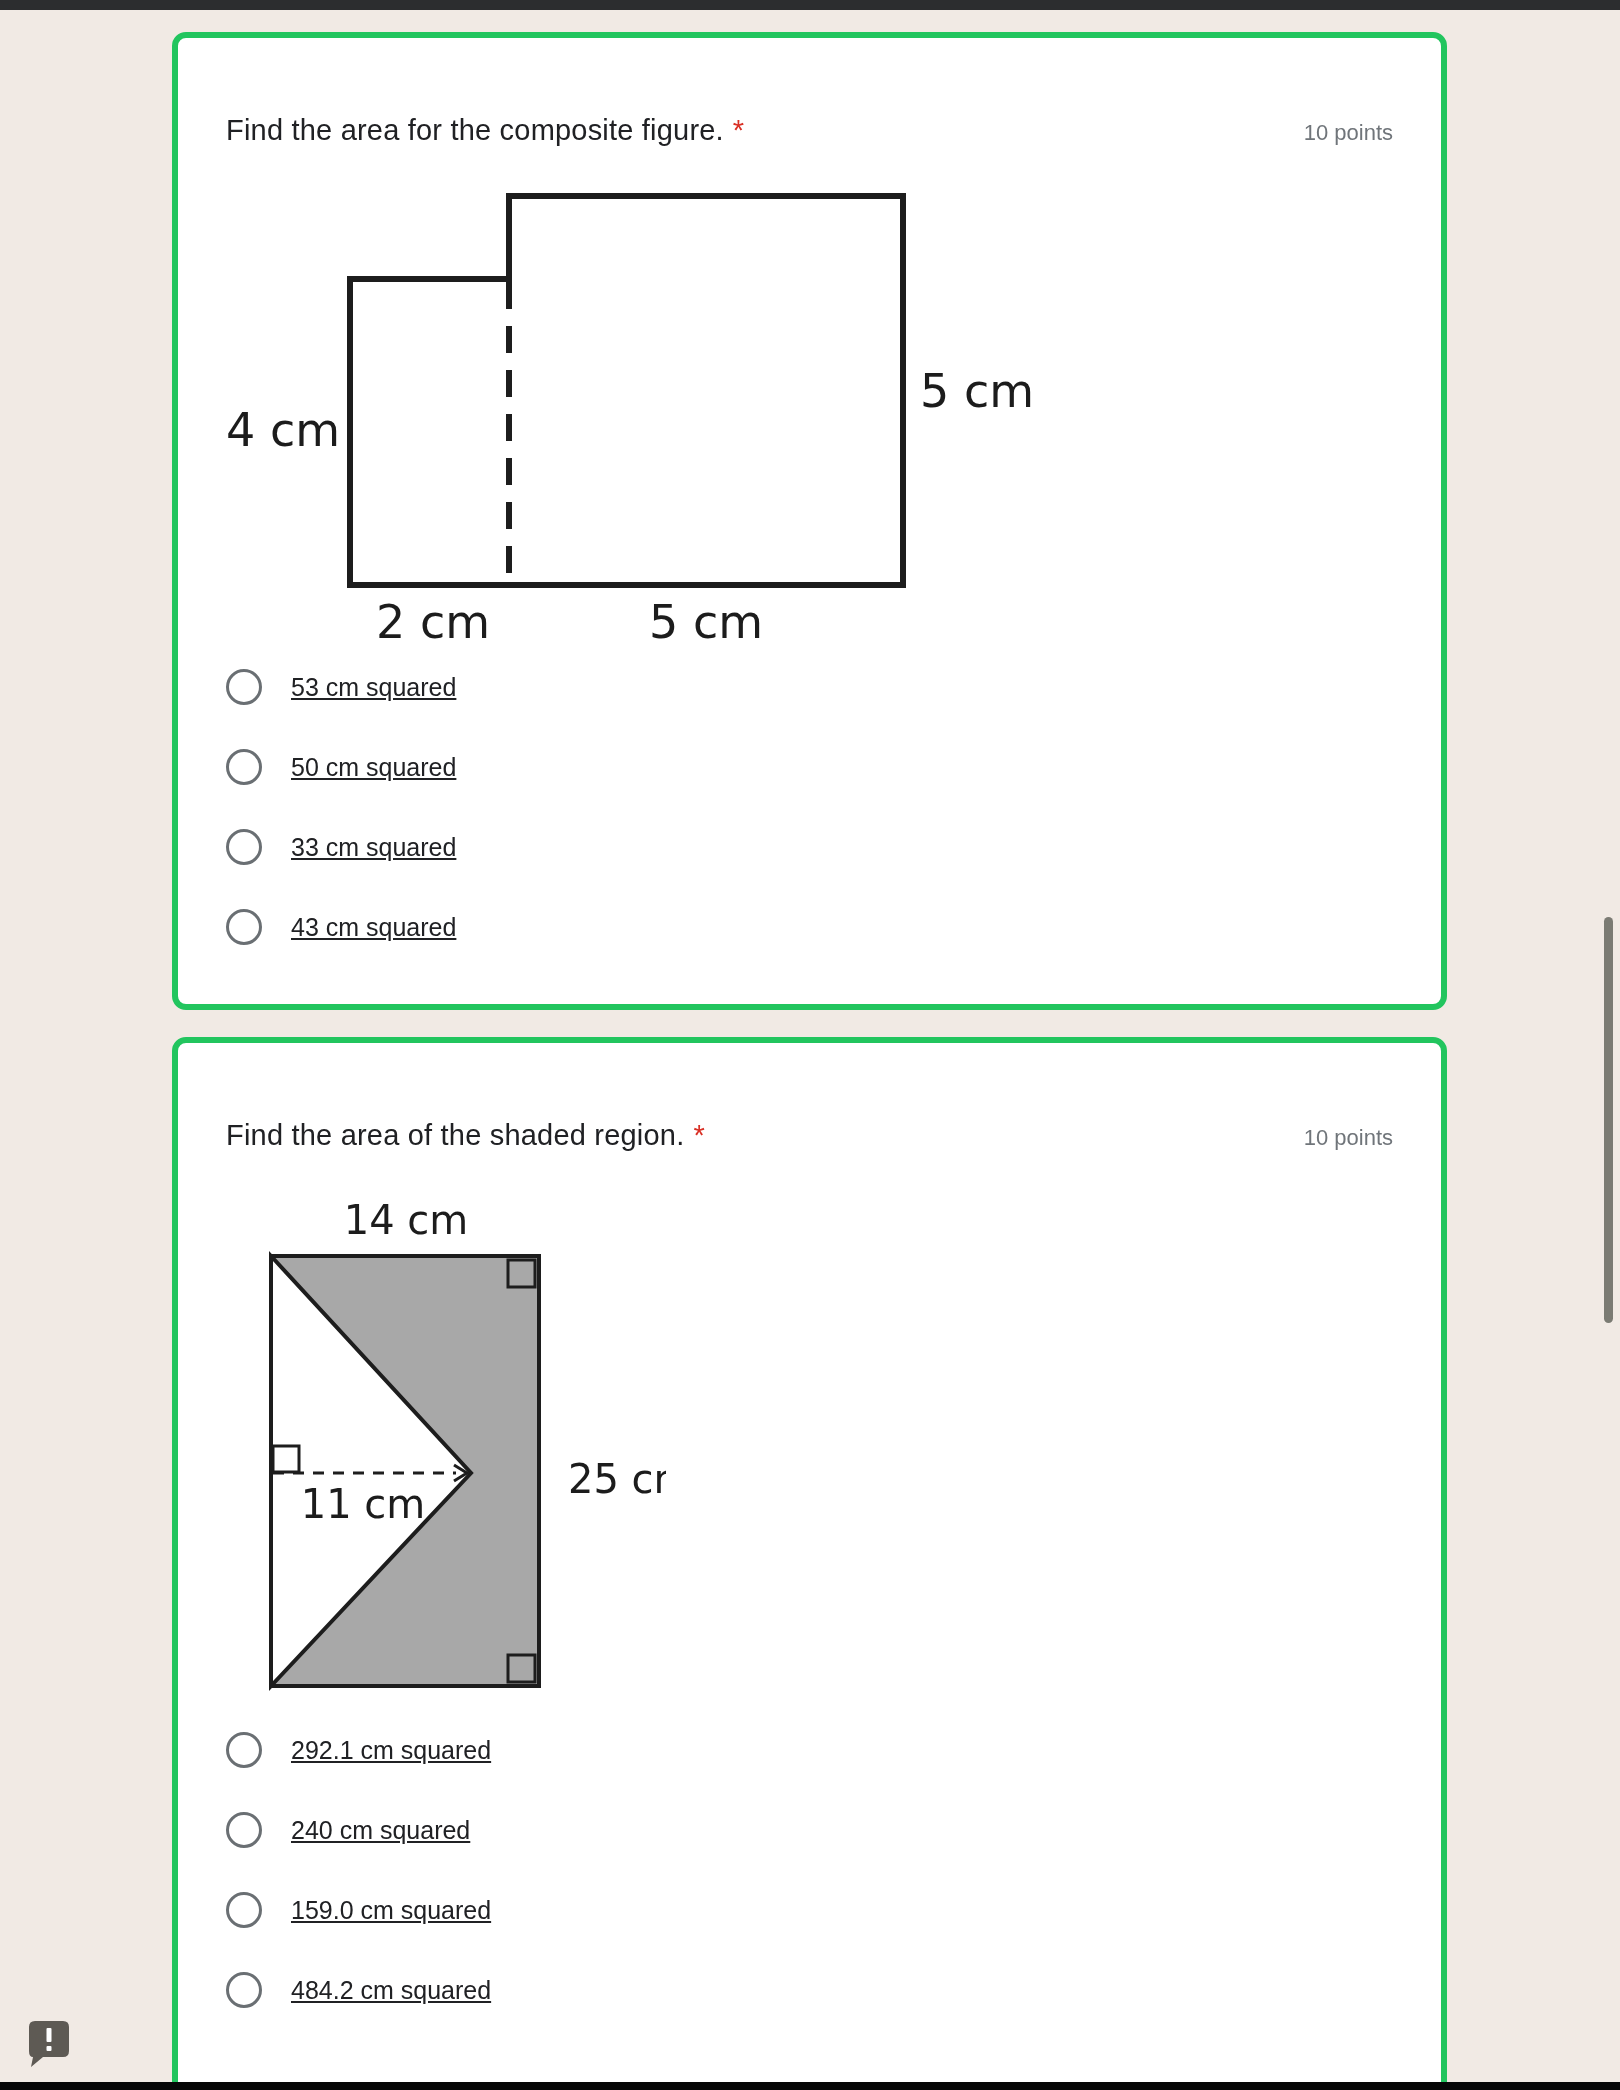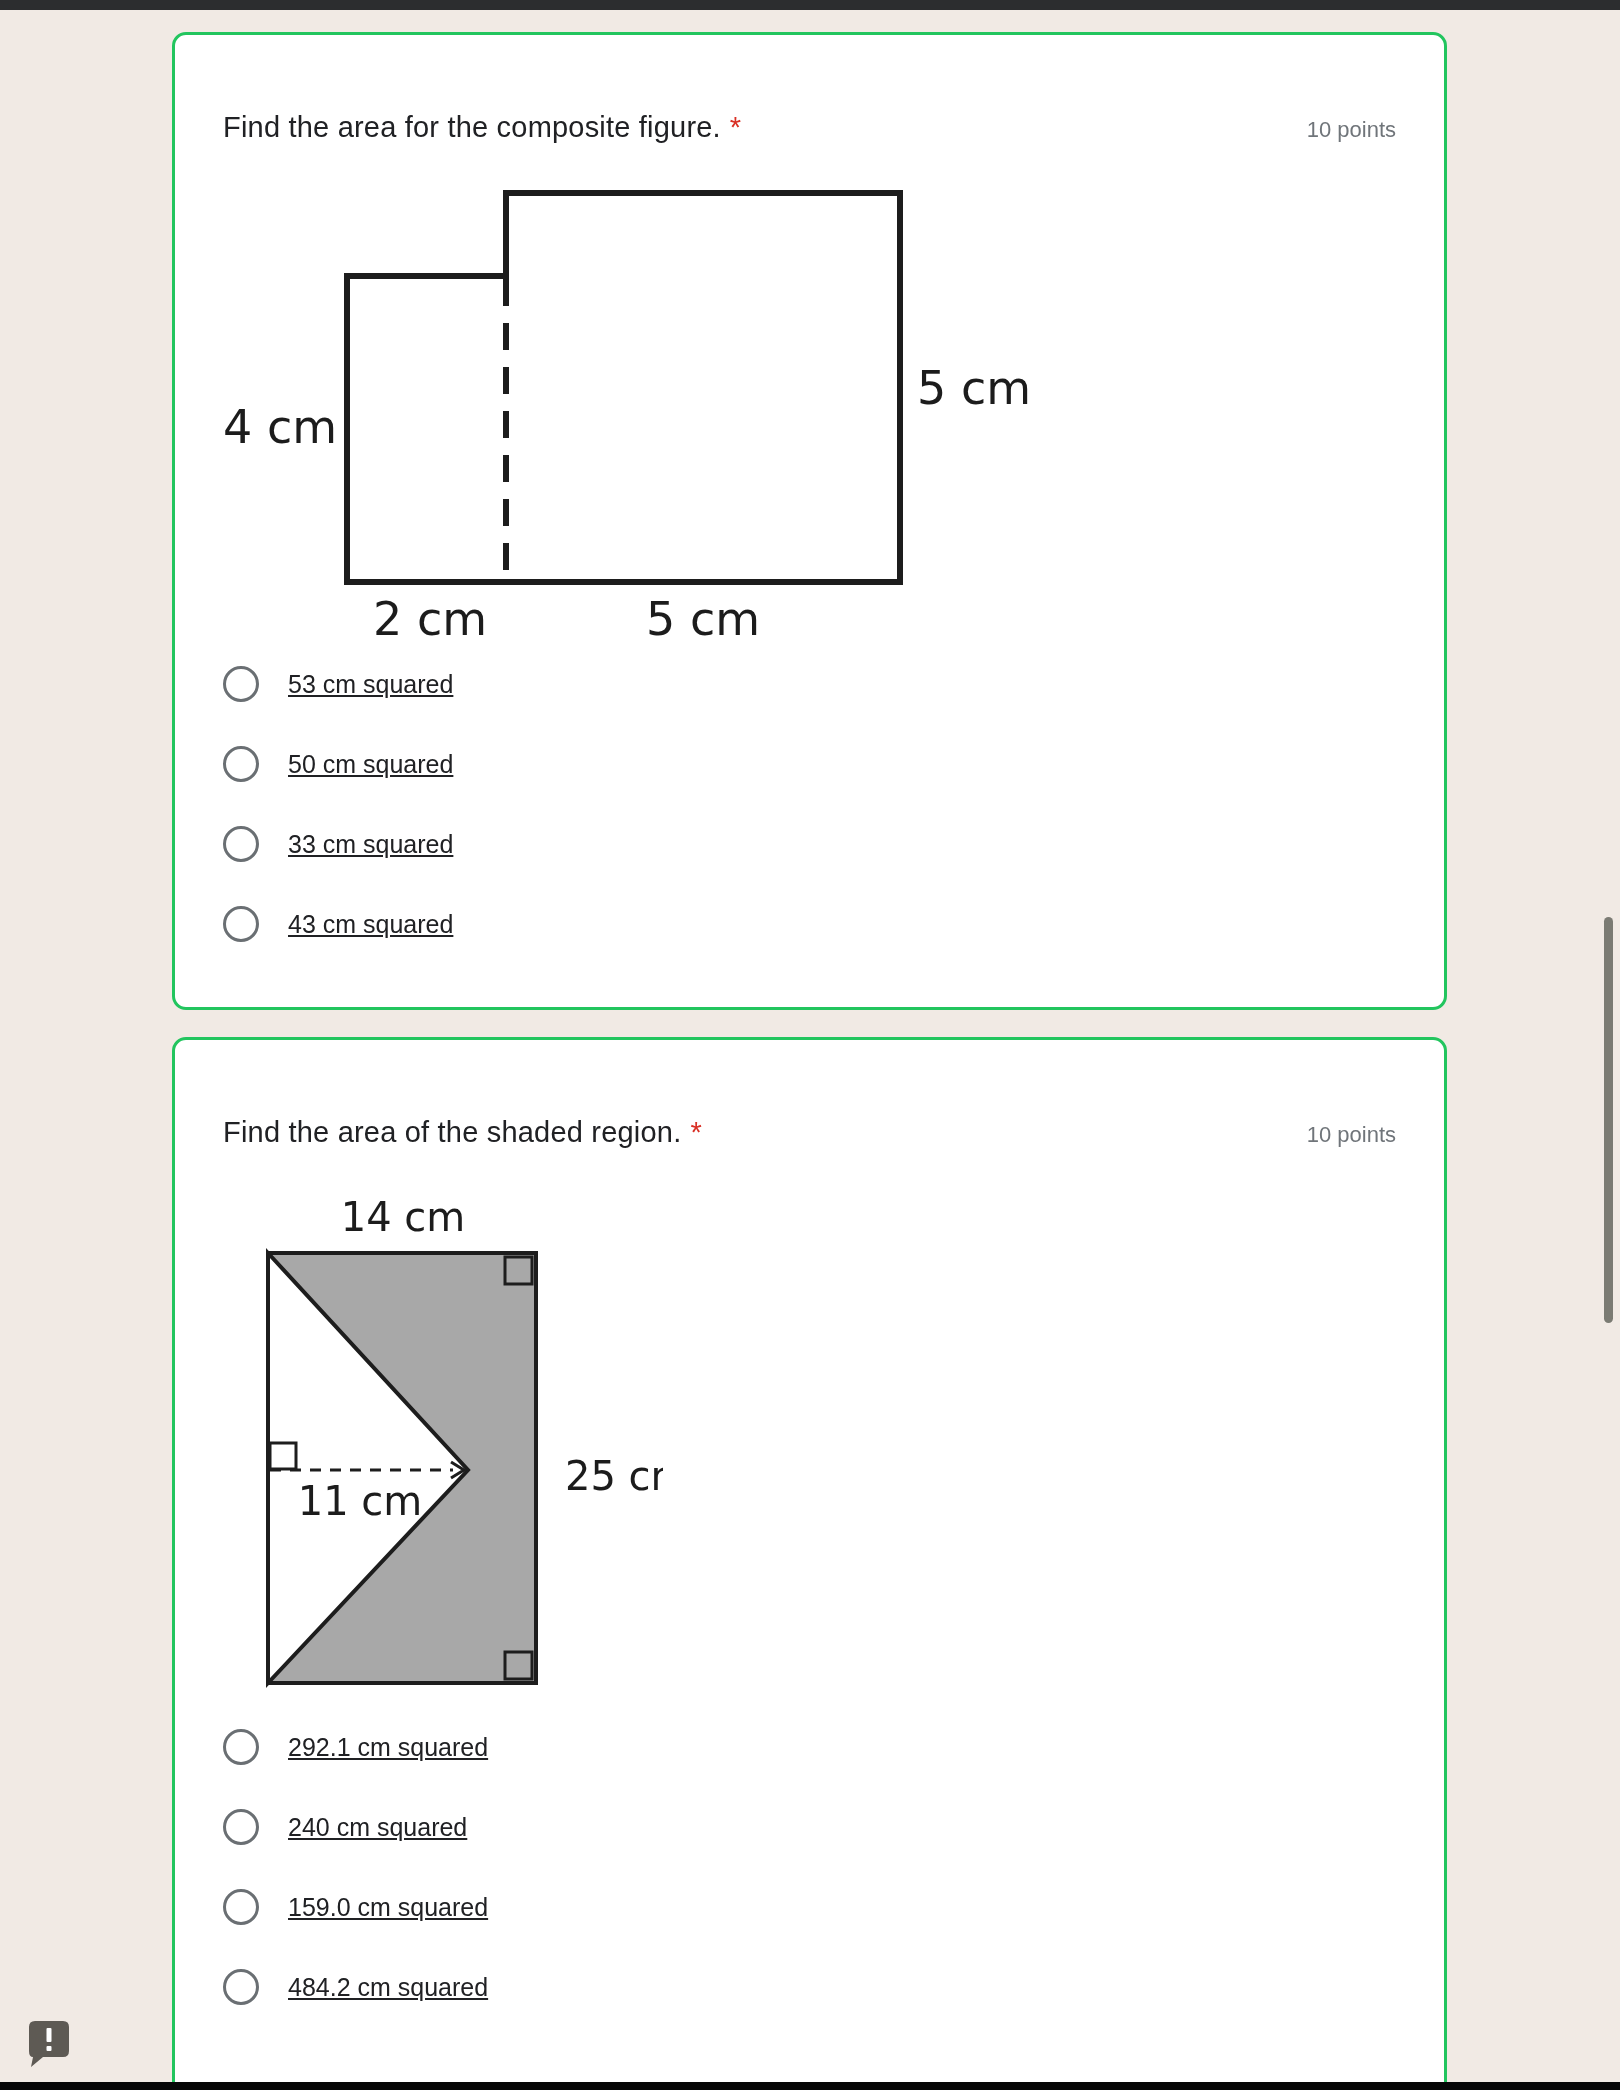--- a/index.html
+++ b/index.html
@@ -16,21 +16,21 @@
     background: #2c2d2f;
   }
   .bottom-bar {
     position: absolute; top: 2082px; left: 0;
     width: 1620px; height: 8px;
     background: #060606;
   }
   .card {
     position: absolute; left: 172px; width: 1275px;
     background: #ffffff;
-    border: 3px solid #22c55e;
+    border: 6px solid #22c55e;
     border-radius: 14px;
     box-sizing: border-box;
   }
   .card-q1 { top: 32px;   height: 978px; }
   .card-q2 { top: 1037px; height: 1116px; box-shadow: 0 3px 0 rgba(0,0,0,0.10); }
   .q-header {
     position: absolute; top: 76px; left: 48px; right: 48px;
     display: flex; justify-content: space-between; align-items: baseline;
   }
   .q-title {

